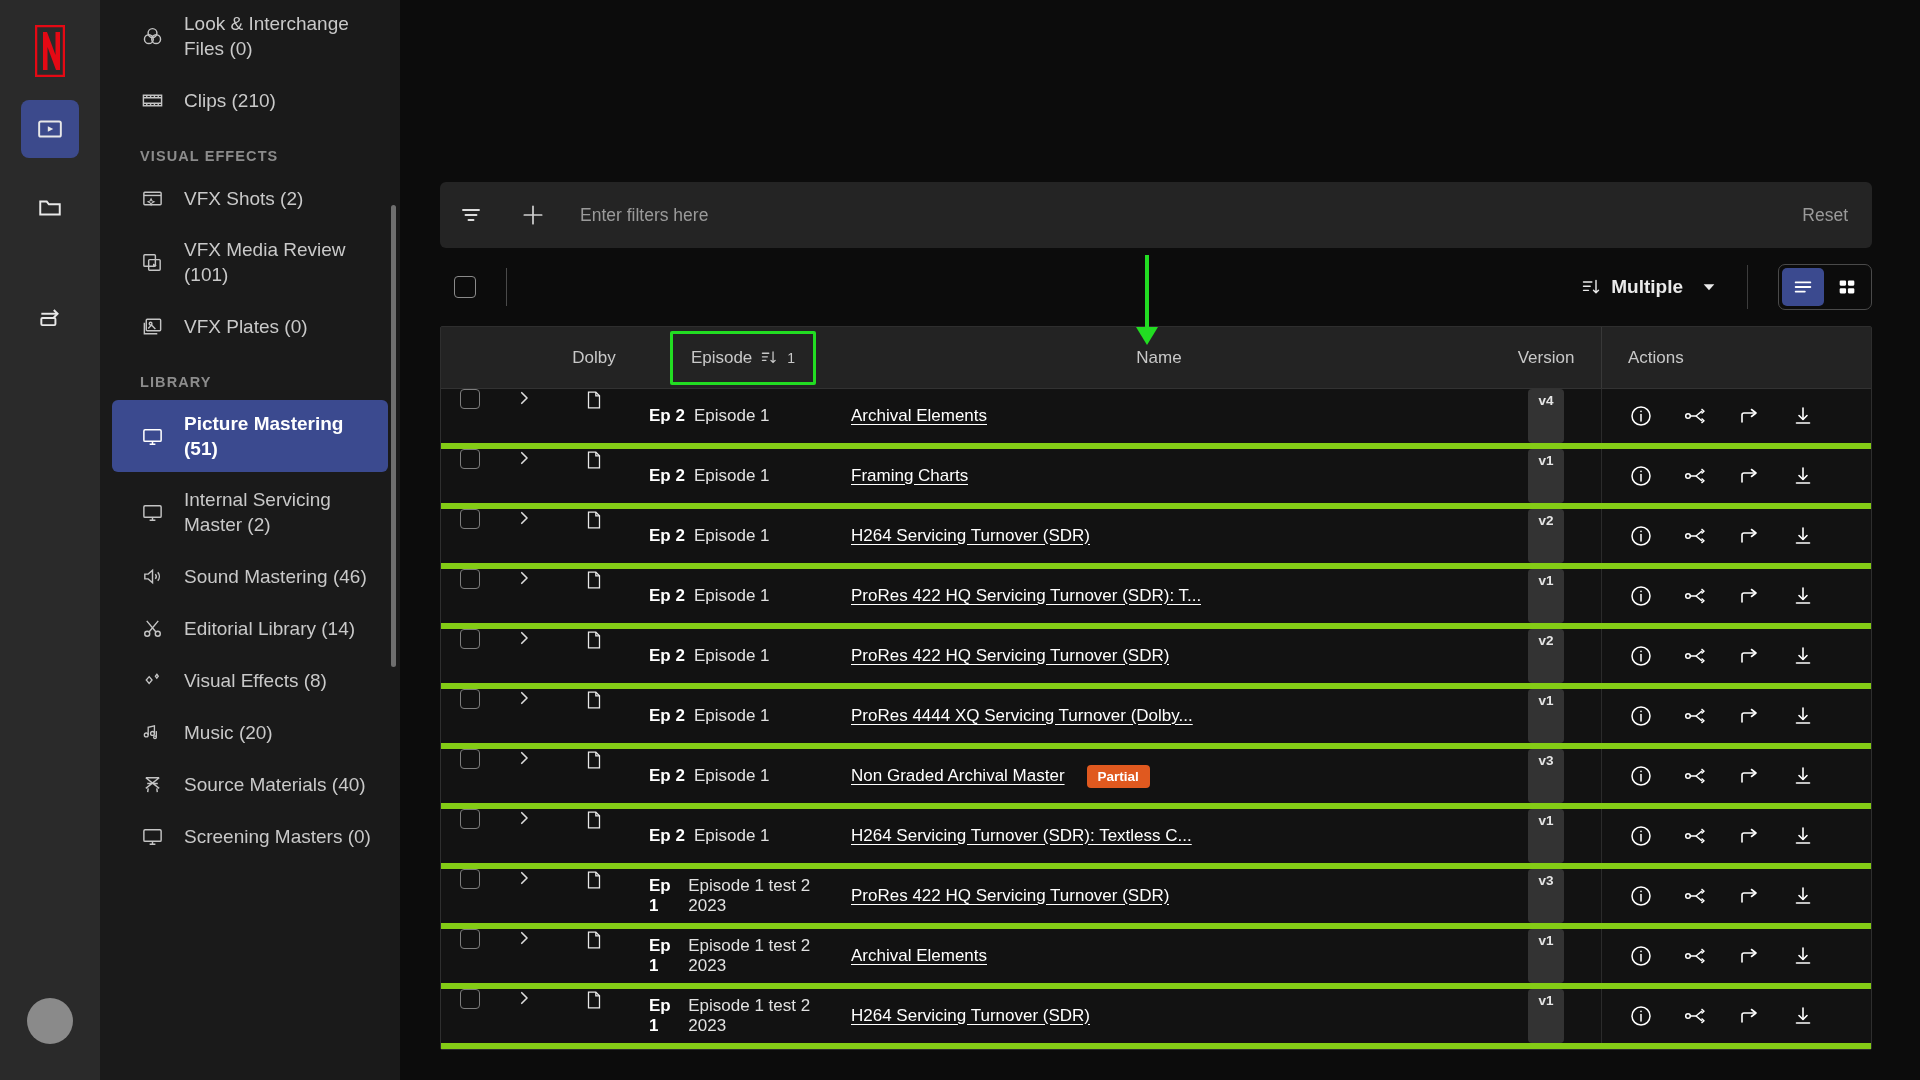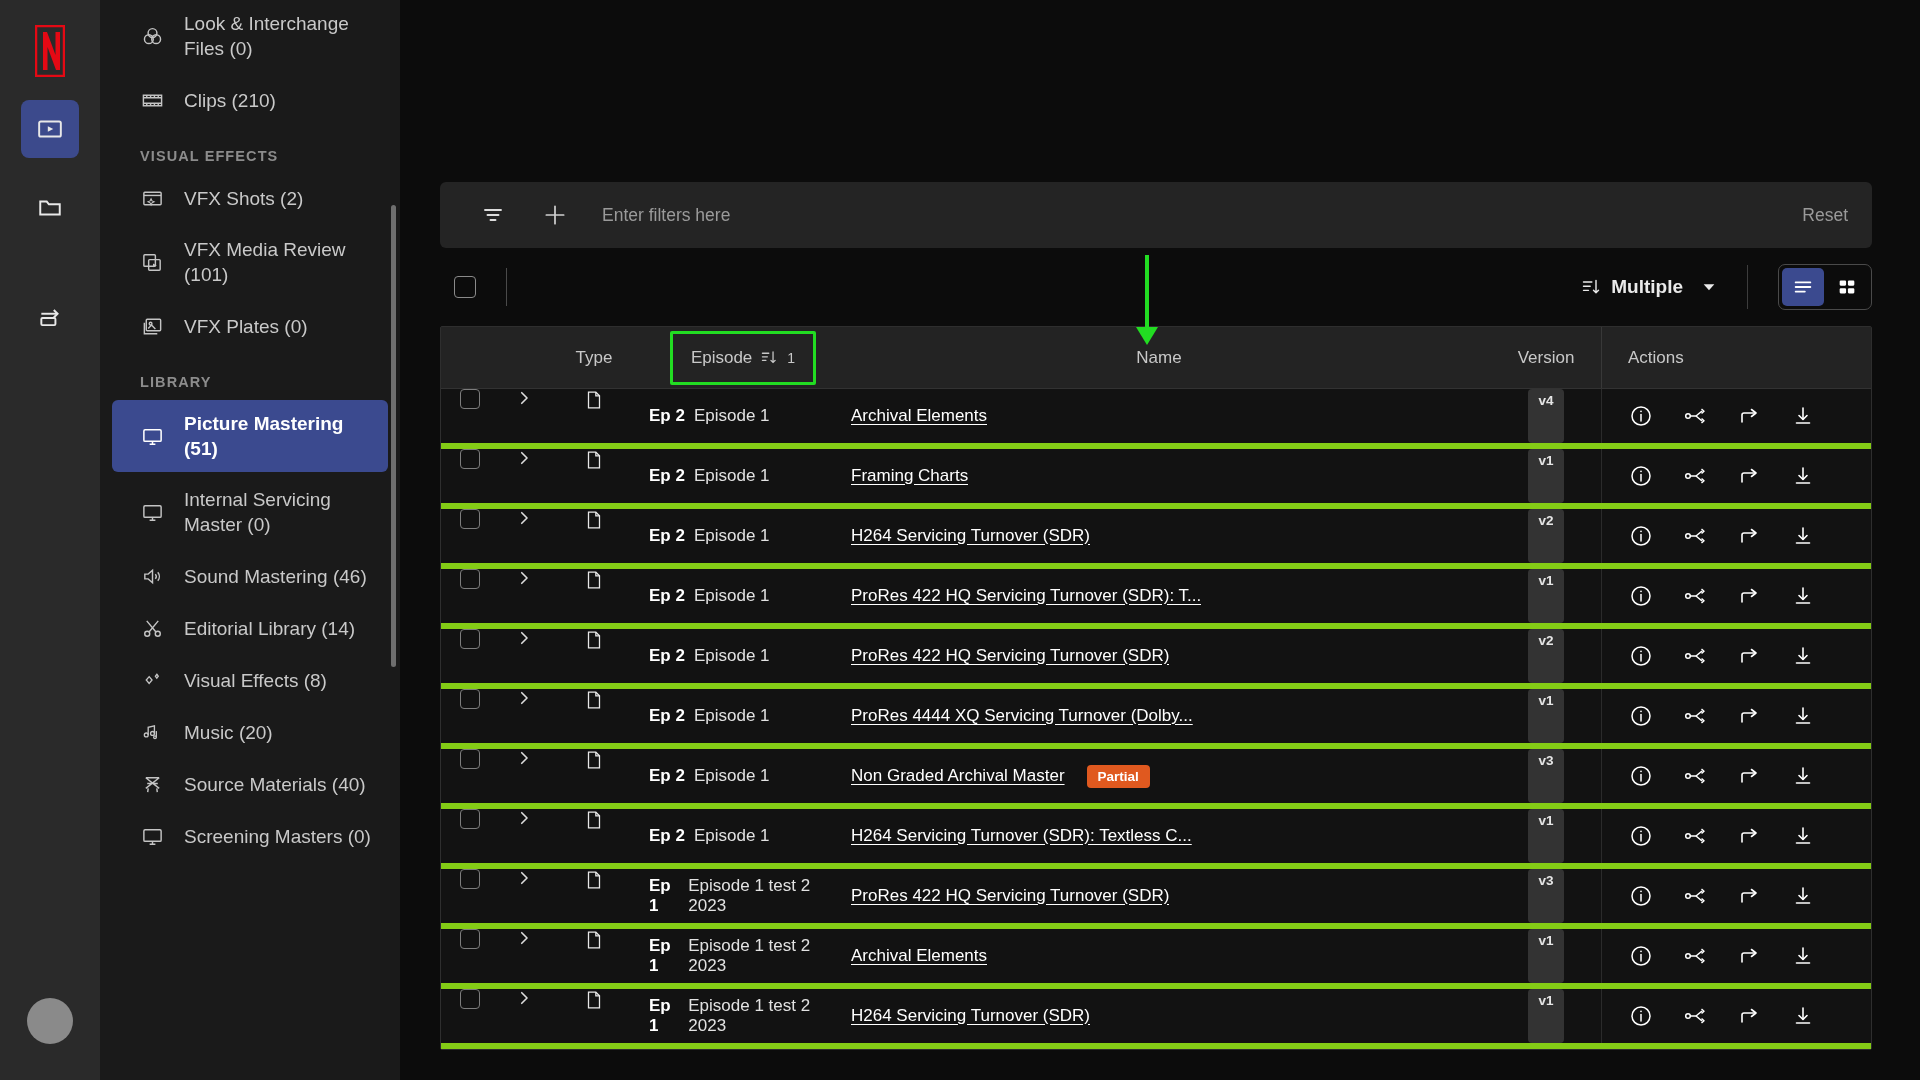--- a/index.html
+++ b/index.html
@@ -59,21 +59,21 @@
 
   
   .main {
     flex:1 1 auto; height:1080px; background:#0c0c0c;
     padding-top: 148px; position:relative; overflow:hidden;
   }
   .main-pad { padding: 34px 48px 0 40px; }
 
   .filterbar {
     height: 66px; background:#242424; border-radius: 6px;
-    display:flex; align-items:center; padding: 0 24px 0 38px; gap: 8px;
+    display:flex; align-items:center; padding: 0 24px 0 16px; gap: 8px;
   }
   .filterbar .fico { width:30px; height:30px; display:flex; align-items:center; justify-content:center; }
   .filterbar .plus { width:34px; height:34px; margin-left: 22px; display:flex; align-items:center; justify-content:center; }
   .filter-input {
     flex:1 1 auto; background:transparent; border:none; outline:none;
     color:#cfcfcf; font-size:17.5px; font-family:inherit; margin-left: 22px;
   }
   .filter-input::placeholder { color:#9a9a9a; }
   .reset-btn { color:#9a9a9a; font-size:17.5px; }
 
@@ -258,21 +258,21 @@
         </span>
         <span class="lbl">Picture Mastering (51)</span>
       </div>
       <div class="nav-item">
         <span class="ico">
           <svg width="23" height="23" viewBox="0 0 24 24" fill="none" stroke-width="1.5">
             <rect x="3" y="5" width="18" height="12" rx="1.2"></rect>
               <path d="M9 20 H15 M12 17 V20"></path>
           </svg>
         </span>
-        <span class="lbl">Internal Servicing Master (0)</span>
+        <span class="lbl">Internal Servicing Master (2)</span>
       </div>
       <div class="nav-item">
         <span class="ico">
           <svg width="23" height="23" viewBox="0 0 24 24" fill="none" stroke-width="1.5">
             <path d="M4 9.5 H7.5 L12 5.5 V18.5 L7.5 14.5 H4 Z"></path>
             <path d="M15 9.5 a4 4 0 0 1 0 5"></path>
               <path d="M17.5 7.5 a7 7 0 0 1 0 9"></path>
           </svg>
         </span>
         <span class="lbl">Sound Mastering (46)</span>
@@ -376,21 +376,21 @@
                 <rect x="13" y="13.4" width="7" height="5.6" rx="1.2"></rect>
             </svg>
           </span>
         </span>
       </div>
 
       <div class="table">
         <div class="thead">
           <span class="c-check"></span>
           <span class="c-exp"></span>
-          <span class="c-type">Type</span>
+          <span class="c-type">Dolby</span>
           <span class="c-ep">
             <span class="th-ep-wrap">
               <span>Episode</span>
               <svg width="17" height="17" viewBox="0 0 24 24" fill="none" stroke="#c8c8c8" stroke-width="1.8" stroke-linecap="round">
                 <path d="M2 6 H11 M2 11 H9 M2 16 H7"></path>
                 <path d="M17 4 V19 M14 16 L17 19 L20 16"></path>
               </svg>
               <span class="sort-num">1</span>
             </span>
           </span>

